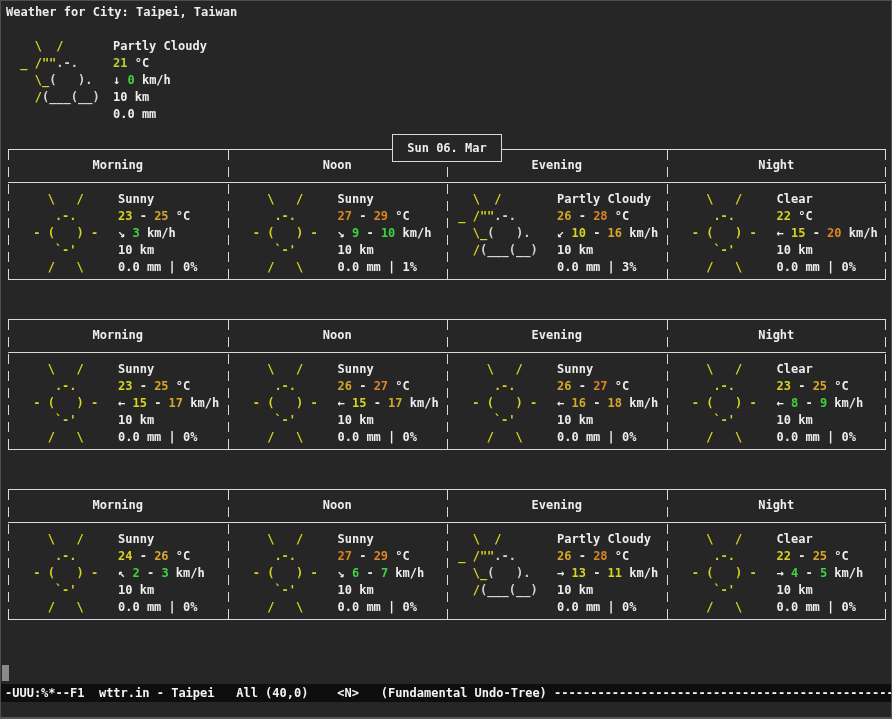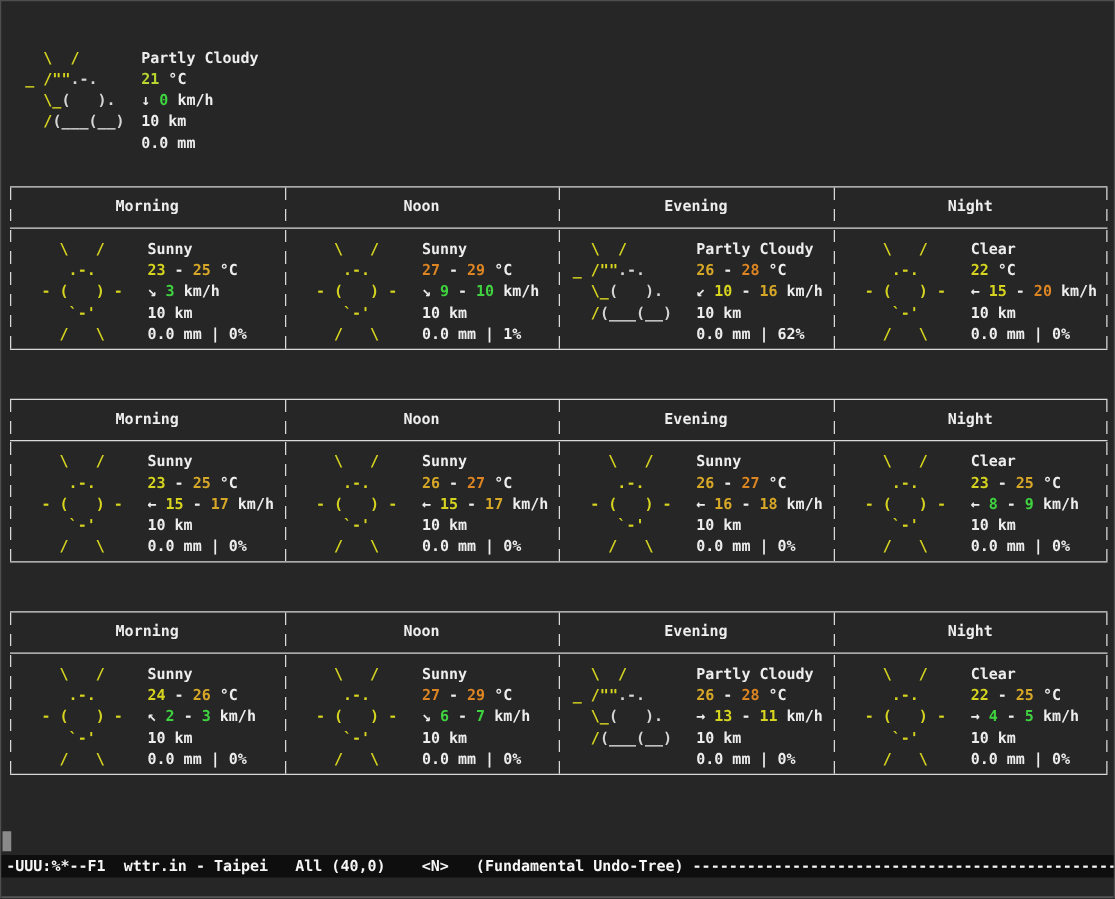--- a/index.html
+++ b/index.html
@@ -46,20 +46,21 @@
     position:absolute; left:0; right:0; top:683px; height:18px; line-height:18px;
     background:var(--modeline_bg); color:#f5f5f5; padding-left:4px;
     white-space:pre; overflow:hidden;
   }
   .bottom-edge{position:absolute; left:0; right:0; bottom:0; height:2px; background:#565656;}
 </style>
 </head>
 <body>
 
 <div class="screen">
+  <div class="title-line">Weather for City: Taipei, Taiwan</div>
 
   <div class="current">
       <pre class="art"><span style="color: var(--yellow);">   \  /</span>
 <span style="color: var(--yellow);"> _ /""</span><span style="color: var(--gray);">.-.</span>
 <span style="color: var(--yellow);">   \_</span><span style="color: var(--gray);">(   ).</span>
 <span style="color: var(--yellow);">   /</span><span style="color: var(--gray);">(___(__)</span>
 <span style="color: var(--gray);"></span></pre>
       <div class="cell-lines">
         <div class="tline"><span style="color: var(--fg);">Partly Cloudy</span></div>
         <div class="tline"><span style="color: var(--yellowgreen);">21</span><span style="color: var(--fg);"> °C</span></div>
@@ -115,38 +116,39 @@
             <pre class="art art-cloud"><span style="color: var(--yellow);">   \  /</span>
 <span style="color: var(--yellow);"> _ /""</span><span style="color: var(--gray);">.-.</span>
 <span style="color: var(--yellow);">   \_</span><span style="color: var(--gray);">(   ).</span>
 <span style="color: var(--yellow);">   /</span><span style="color: var(--gray);">(___(__)</span>
 <span style="color: var(--gray);"></span></pre>
             <div class="cell-lines">
               <div class="tline"><span style="color: var(--fg);">Partly Cloudy</span></div>
               <div class="tline"><span style="color: var(--gold);">26</span><span style="color: var(--fg);"> - </span><span style="color: var(--orange);">28</span><span style="color: var(--fg);"> °C</span></div>
               <div class="tline"><span style="color: var(--fg);">↙ </span><span style="color: var(--yellow);">10</span><span style="color: var(--fg);"> - </span><span style="color: var(--gold);">16</span><span style="color: var(--fg);"> km/h</span></div>
               <div class="tline"><span style="color: var(--fg);">10 km</span></div>
-              <div class="tline"><span style="color: var(--fg);">0.0 mm | 62%</span></div>
+              <div class="tline"><span style="color: var(--fg);">0.0 mm | 3%</span></div>
             </div>
           </div>
           <div class="cell">
             <pre class="art art-sun"><span style="color: var(--yellow);">   \   /</span>
 <span style="color: var(--yellow);">    .-.</span>
 <span style="color: var(--yellow);"> - (   ) -</span>
 <span style="color: var(--yellow);">    `-'</span>
 <span style="color: var(--yellow);">   /   \</span></pre>
             <div class="cell-lines">
               <div class="tline"><span style="color: var(--fg);">Clear</span></div>
               <div class="tline"><span style="color: var(--yellow);">22</span><span style="color: var(--fg);"> °C</span></div>
               <div class="tline"><span style="color: var(--fg);">← </span><span style="color: var(--yellow);">15</span><span style="color: var(--fg);"> - </span><span style="color: var(--orange);">20</span><span style="color: var(--fg);"> km/h</span></div>
               <div class="tline"><span style="color: var(--fg);">10 km</span></div>
               <div class="tline"><span style="color: var(--fg);">0.0 mm | 0%</span></div>
             </div>
           </div>
         </div>
+        <div class="date-box">Sun 06. Mar</div>
       </div>
       <div class="day-table" style="top: 318px;">
         <div class="vsep" style="left: 0%;"></div>
         <div class="vsep" style="left: 25%;"></div>
         <div class="vsep" style="left: 50%;"></div>
         <div class="vsep" style="left: 75%;"></div>
         <div class="vsep" style="left: calc(100% - 1px);"></div>
         <div class="header-row">
           <div class="hcell">Morning</div>
           <div class="hcell">Noon</div>

